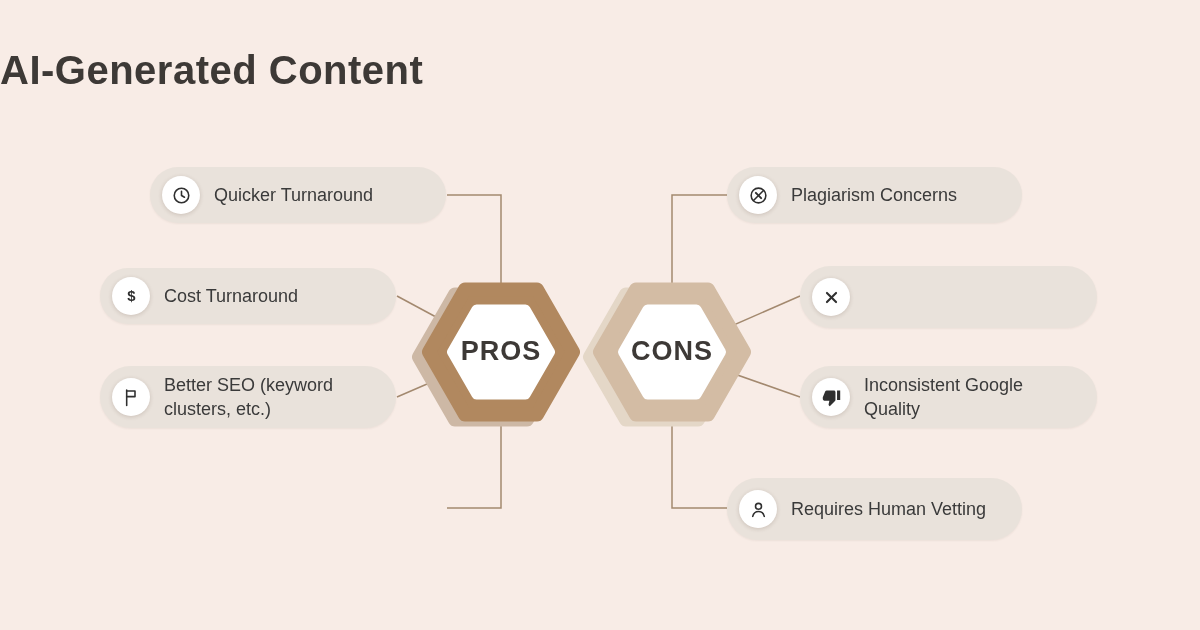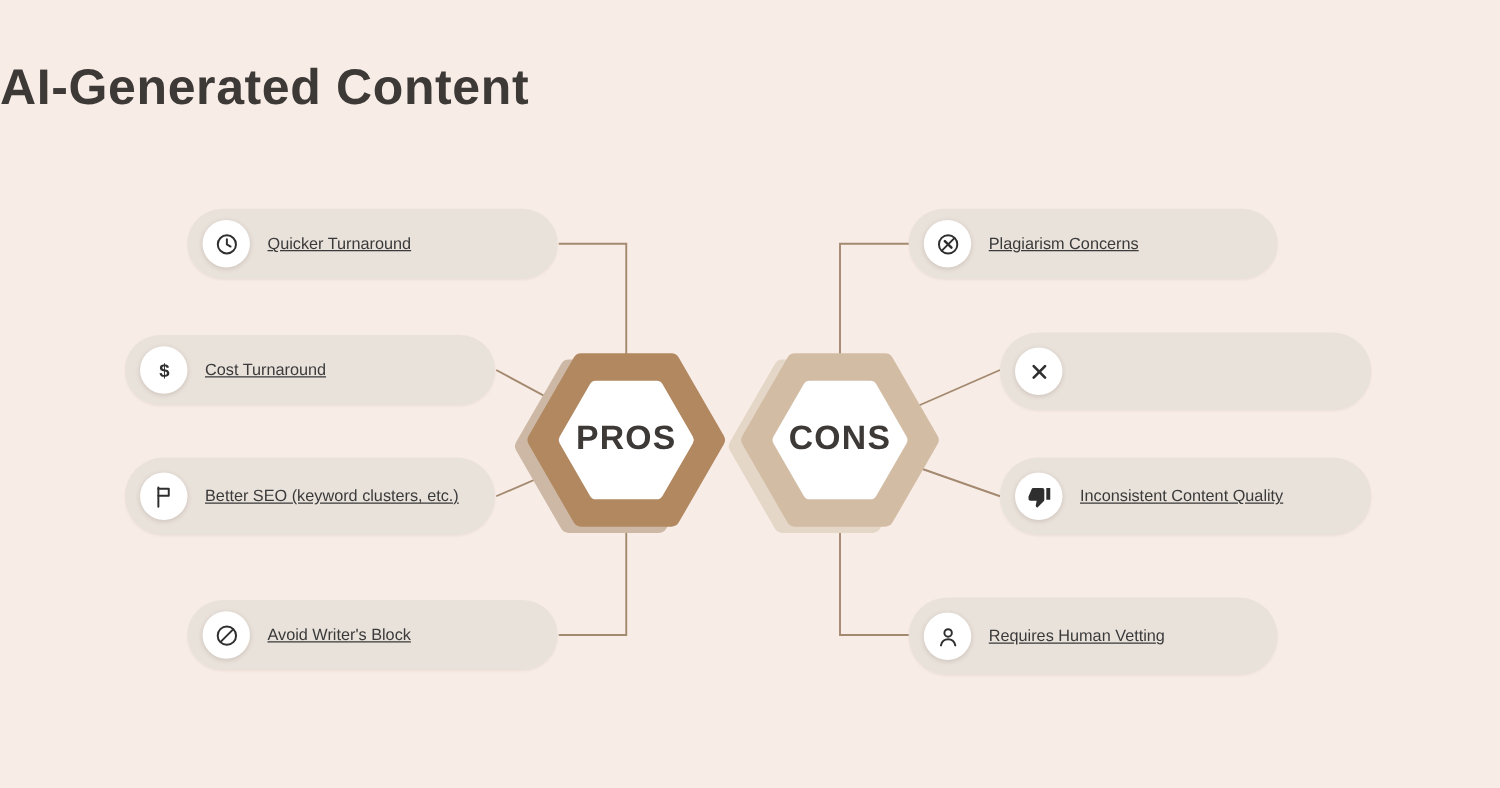--- a/index.html
+++ b/index.html
@@ -55,25 +55,24 @@
     border-radius: 50%;
     background: var(--icon-circle);
     margin: 0 14px 0 12px;
     display: flex;
     align-items: center;
     justify-content: center;
     box-shadow: 0 1px 4px rgba(70,45,30,.18);
   }
   .icon-circle svg { display: block; }
   .pill-label {
-    font-size: 13px;
+    font-size: 18px;
     color: var(--pill-text);
     line-height: 1.35;
     padding-right: 18px;
-    text-decoration: underline;
   }
   .hex-label {
     position: absolute;
     transform: translate(-50%,-50%);
     font-size: 27px;
     font-weight: 800;
     letter-spacing: 1px;
     color: var(--hex-label-text);
     white-space: nowrap;
   }
@@ -139,29 +138,20 @@
   <div class="pill" style="left:100px;top:366px;width:296px;height:62px">
     <span class="icon-circle">
       <svg width="21" height="21" viewBox="0 0 24 24" class="ico">
         <path d="M6.5 21 V3.5"></path>
         <path d="M6.5 4.5 h9.5 v6.5 h-9.5"></path>
       </svg>
     </span>
     <span class="pill-label">Better SEO (keyword clusters, etc.)</span>
   </div>
 
-  <div class="pill" style="left:150px;top:480px;width:296px;height:56px">
-    <span class="icon-circle">
-      <svg width="21" height="21" viewBox="0 0 24 24" class="ico">
-        <circle cx="12" cy="12" r="8.4"></circle>
-        <path d="M6.3 17.7 L17.7 6.3"></path>
-      </svg>
-    </span>
-    <span class="pill-label">Avoid Writer's Block</span>
-  </div>
 
   <div class="pill" style="left:727px;top:167px;width:295px;height:56px">
     <span class="icon-circle">
       <svg width="21" height="21" viewBox="0 0 24 24" class="ico">
         <circle cx="12" cy="12" r="8.4"></circle>
         <path d="M6.3 17.7 L17.7 6.3"></path>
         <path d="M9 9 L15 15" style="stroke-width:2.3"></path>
       </svg>
     </span>
     <span class="pill-label">Plagiarism Concerns</span>
@@ -175,21 +165,21 @@
       </svg>
     </span>
   </div>
 
   <div class="pill" style="left:800px;top:366px;width:297px;height:62px">
     <span class="icon-circle">
       <svg width="19" height="19" viewBox="0 0 24 24">
         <path class="ico-fill" d="M15 3H6c-.83 0-1.54.5-1.84 1.22l-3.02 7.05c-.09.23-.14.47-.14.73v2c0 1.1.9 2 2 2h6.31l-.95 4.57-.03.32c0 .41.17.79.44 1.06L9.83 23l6.59-6.59c.36-.36.58-.86.58-1.41V5c0-1.1-.9-2-2-2zm4 0v12h4V3h-4z"></path>
       </svg>
     </span>
-    <span class="pill-label">Inconsistent Content Quality</span>
+    <span class="pill-label">Inconsistent Google Quality</span>
   </div>
 
   <div class="pill" style="left:727px;top:478px;width:295px;height:62px">
     <span class="icon-circle">
       <svg width="21" height="21" viewBox="0 0 24 24" class="ico">
         <circle cx="12" cy="8.4" r="3.4"></circle>
         <path d="M5.4 19.8 c.9-3.8 3.4-5.6 6.6-5.6 s5.7 1.8 6.6 5.6"></path>
       </svg>
     </span>
     <span class="pill-label">Requires Human Vetting</span>

